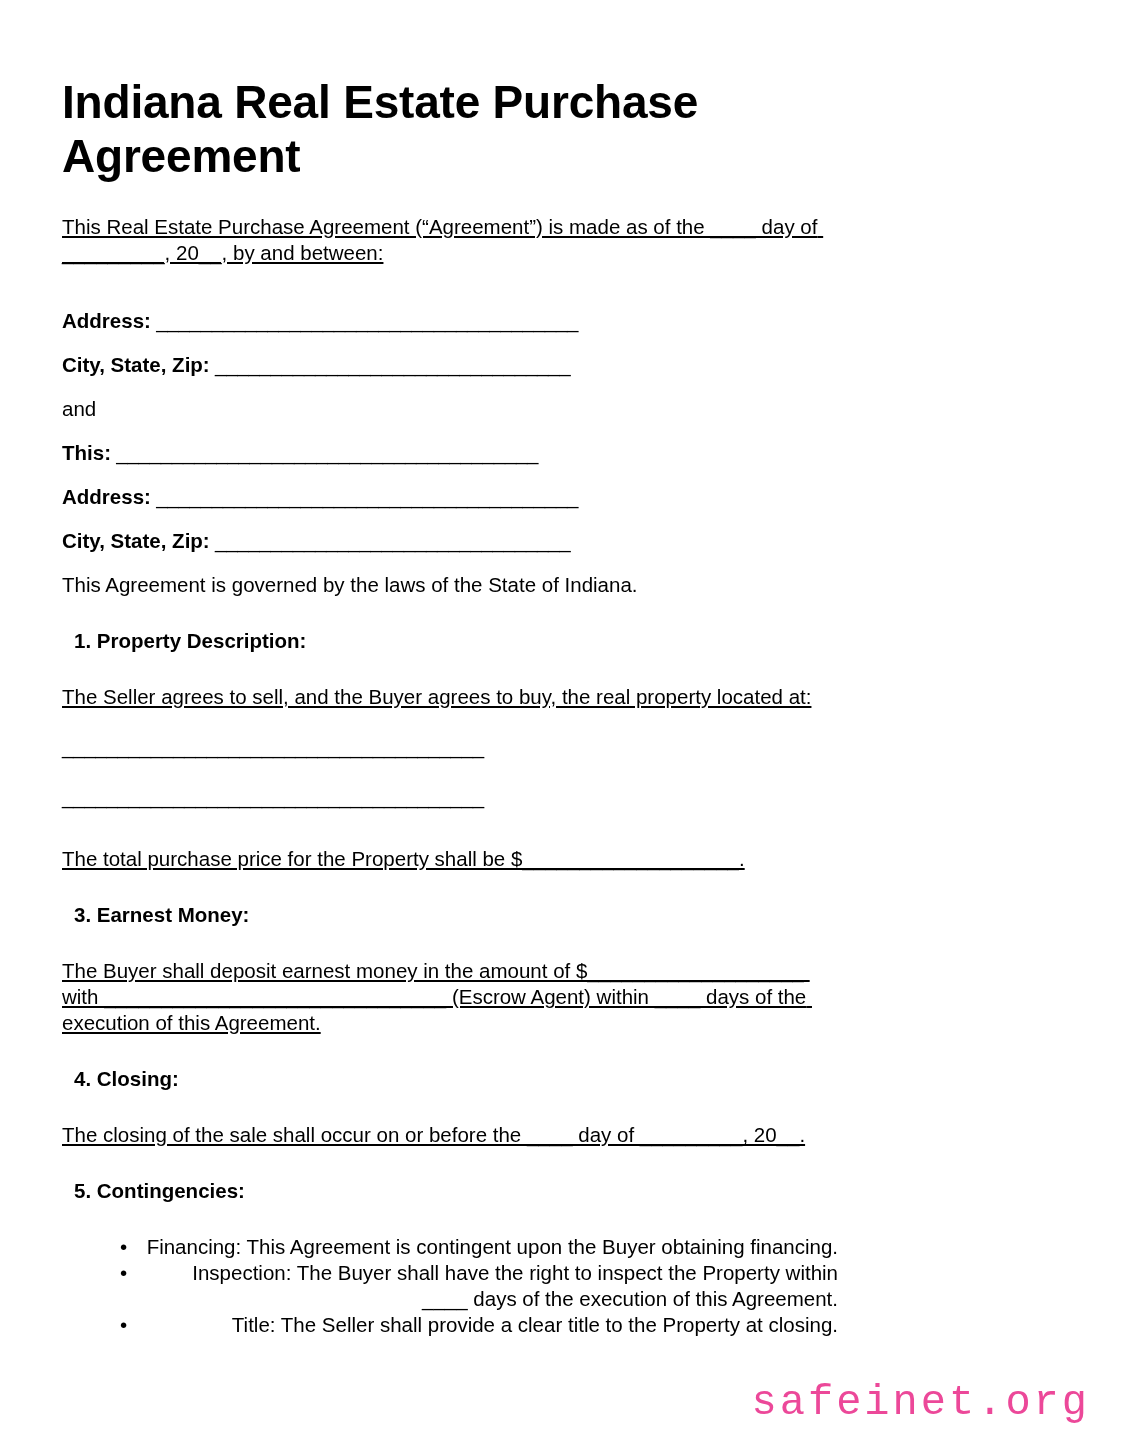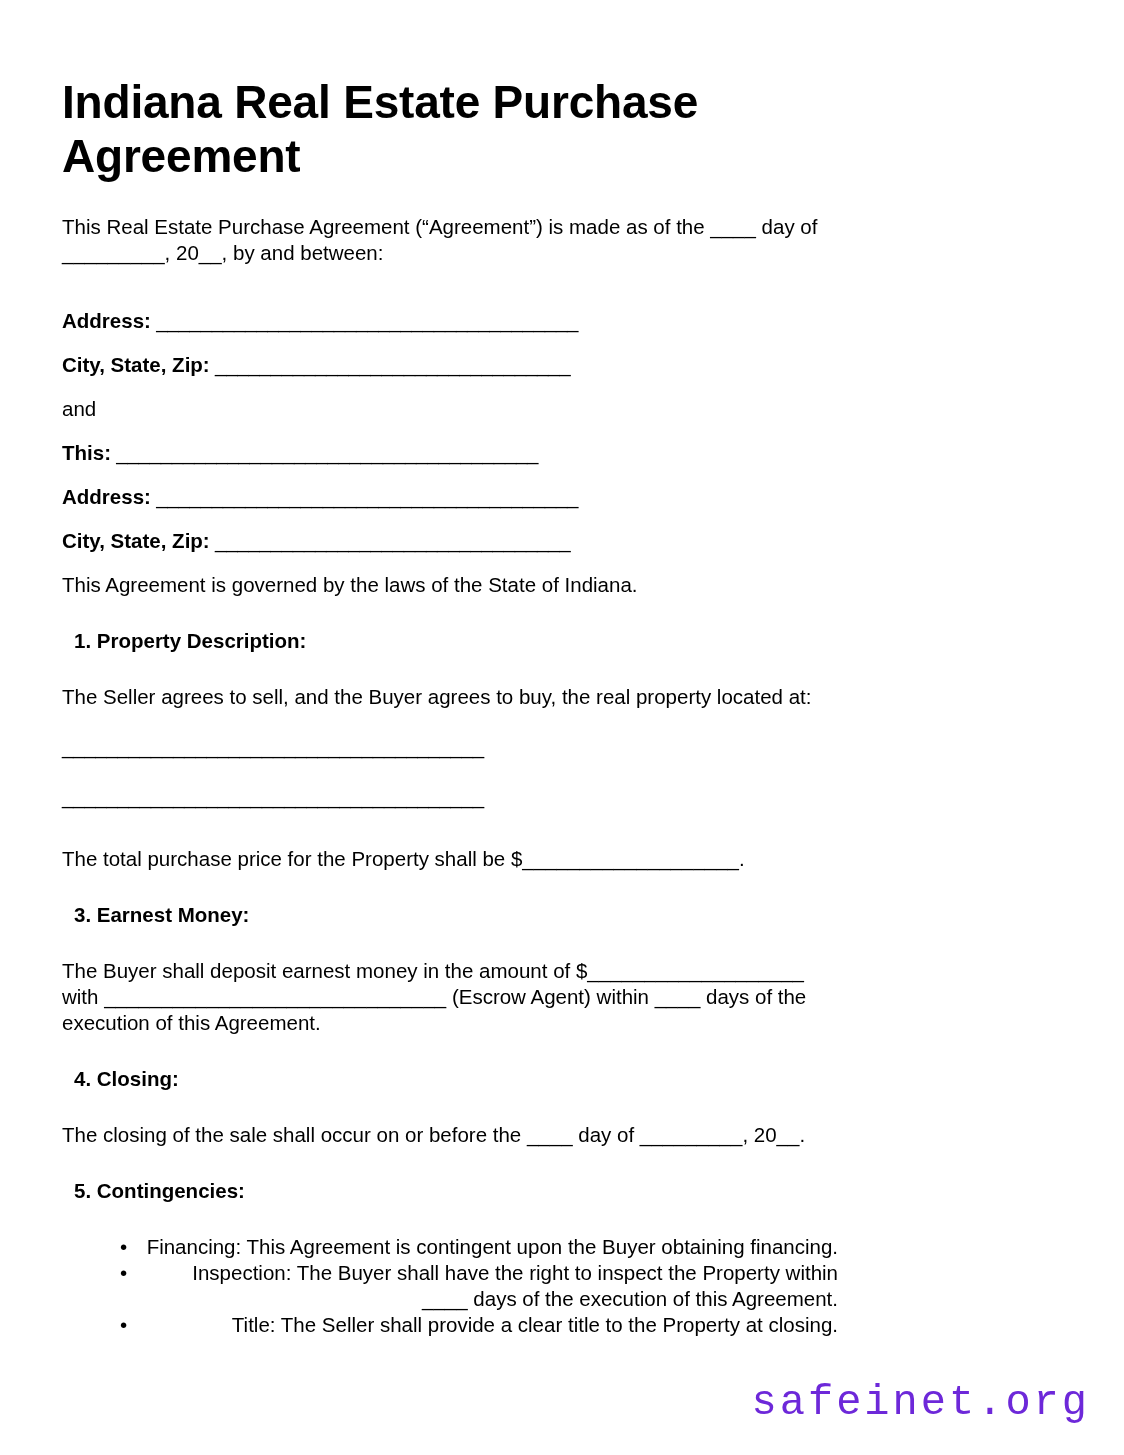--- a/index.html
+++ b/index.html
@@ -33,20 +33,21 @@
     margin: 14px 0 0 0;
     max-width: 800px;
   }
 
   .para {
     font-size: 20.5px;
     line-height: 1.27;
     margin: 0;
     max-width: 960px;
     white-space: pre-wrap;
+    text-decoration: underline;
   }
 
   .block-gap-lg { height: 30px; }
   .block-gap-md { height: 24px; }
   .block-gap-sm { height: 18px; }
 
   .field-line {
     font-size: 20.5px;
     line-height: 1.27;
     margin: 0;
@@ -104,21 +105,21 @@
     line-height: 1.27;
   }
 
   .watermark {
     position: absolute;
     right: 34px;
     bottom: 28px;
     font-family: "Liberation Mono", "DejaVu Sans Mono", monospace;
     font-size: 42px;
     letter-spacing: 3px;
-    color: #6d28d9;
+    color: #ec4899;
     white-space: nowrap;
   }
 </style>
 </head>
 <body>
 
 <div class="page">
 
   <h1 class="doc-title">Indiana Real Estate Purchase Agreement</h1>
 

